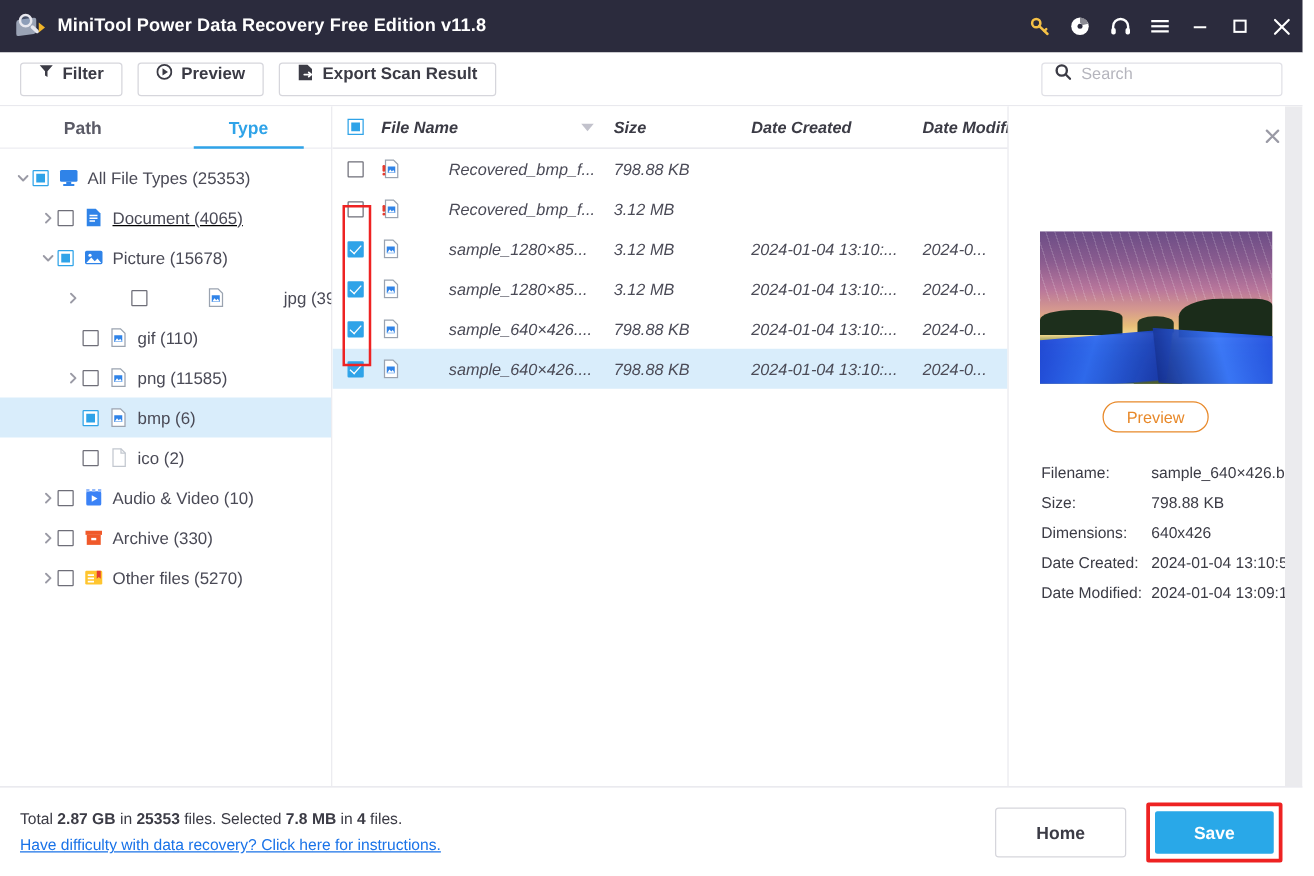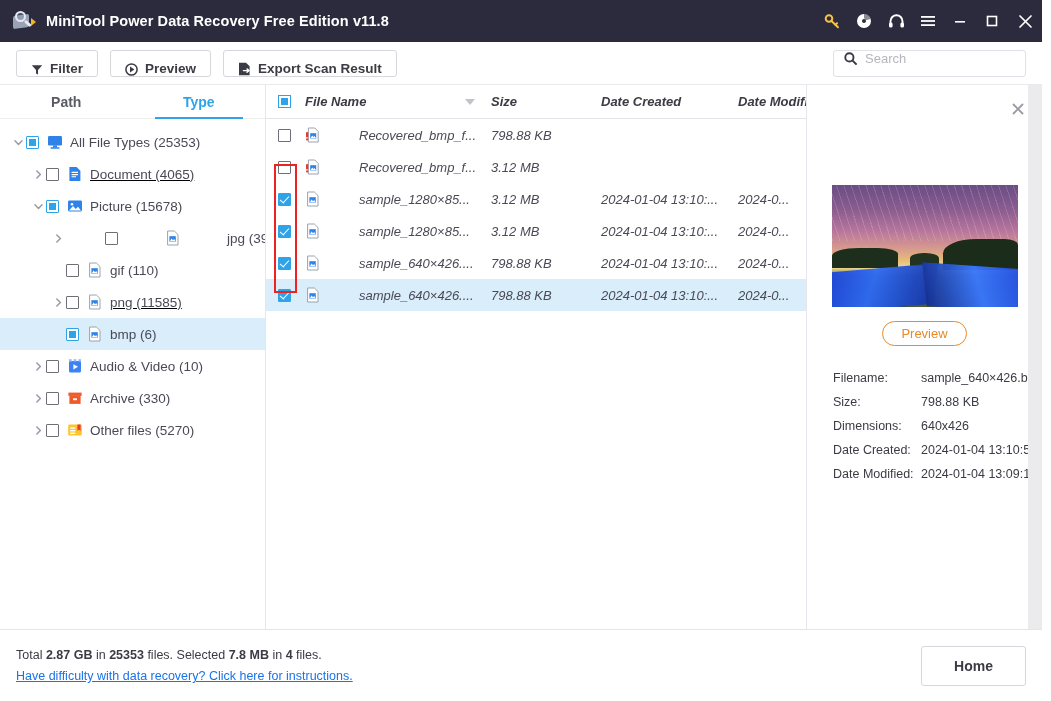--- a/index.html
+++ b/index.html
@@ -83,21 +83,21 @@
     background: #ffffff;
     display: flex; align-items: center;
     padding: 0 16px;
     position: relative;
   }
   .tool-btn {
     height: 27px;
     border: 1px solid #d6d6dc;
     border-radius: 3px;
     background: #fff;
-    display: flex; align-items: flex-end; justify-content: center;
+    display: flex; align-items: flex-start; justify-content: center;
     gap: 7px;
     padding: 0 14px;
     font-size: 13.5px; font-weight: bold;
     color: #3b3b45;
     margin-right: 12px;
     cursor: pointer;
     white-space: nowrap;
   }
   .tool-btn svg { display:block; }
   .search-wrap {
@@ -619,21 +619,21 @@
             <span class="cbox"></span>
             <span class="ticon">
               <svg width="16" height="16" viewBox="0 0 16 16">
                 <path d="M2.6 1 H9.4 L13 4.6 V15 H2.6 Z" fill="#ffffff" stroke="#9aa3b0" stroke-width="1"></path>
                 <rect x="4.4" y="6.2" width="6.4" height="5.4" fill="#2f83e8"></rect>
                 <path d="M4.8 11.2 L6.6 8.6 L8 10.2 L9.2 9 L10.6 11.2 Z" fill="#ffffff"></path>
               </svg>
             </span>
             <span class="tlabel">gif (110)</span>
           </div>
-          <div class="tnode" style="padding-left: 50px; text-decoration: underline;">
+          <div class="tnode" style="padding-left: 50px;">
             <span class="caret">
               <svg width="11" height="11" viewBox="0 0 11 11">
                 <path d="M3.8 2 L7.4 5.5 L3.8 9" fill="none" stroke="#9a9aa5" stroke-width="1.5" stroke-linecap="round" stroke-linejoin="round"></path>
               </svg>
             </span>
             <span class="cbox"></span>
             <span class="ticon">
               <svg width="16" height="16" viewBox="0 0 16 16">
                 <path d="M2.6 1 H9.4 L13 4.6 V15 H2.6 Z" fill="#ffffff" stroke="#9aa3b0" stroke-width="1"></path>
                 <rect x="4.4" y="6.2" width="6.4" height="5.4" fill="#2f83e8"></rect>
@@ -646,20 +646,31 @@
             <span class="caret"></span>
             <span class="cbox partial"></span>
             <span class="ticon">
               <svg width="16" height="16" viewBox="0 0 16 16">
                 <path d="M2.6 1 H9.4 L13 4.6 V15 H2.6 Z" fill="#ffffff" stroke="#9aa3b0" stroke-width="1"></path>
                 <rect x="4.4" y="6.2" width="6.4" height="5.4" fill="#2f83e8"></rect>
                 <path d="M4.8 11.2 L6.6 8.6 L8 10.2 L9.2 9 L10.6 11.2 Z" fill="#ffffff"></path>
               </svg>
             </span>
             <span class="tlabel">bmp (6)</span>
+          </div>
+          <div class="tnode" style="padding-left: 50px;">
+            <span class="caret"></span>
+            <span class="cbox"></span>
+            <span class="ticon">
+              <svg width="16" height="16" viewBox="0 0 16 16">
+                <path d="M3.4 1 H9.8 L13.2 4.5 V15 H3.4 Z" fill="#ffffff" stroke="#c2c7cf" stroke-width="1"></path>
+                <path d="M9.8 1 V4.5 H13.2" fill="none" stroke="#c2c7cf" stroke-width="1"></path>
+              </svg>
+            </span>
+            <span class="tlabel">ico (2)</span>
           </div>
           <div class="tnode" style="padding-left: 30px;">
             <span class="caret">
               <svg width="11" height="11" viewBox="0 0 11 11">
                 <path d="M3.8 2 L7.4 5.5 L3.8 9" fill="none" stroke="#9a9aa5" stroke-width="1.5" stroke-linecap="round" stroke-linejoin="round"></path>
               </svg>
             </span>
             <span class="cbox"></span>
             <span class="ticon">
               <svg width="16" height="16" viewBox="0 0 16 16">
@@ -864,15 +875,18 @@
   <div class="bottom">
     <div>
       <div class="status-text">
         <span>Total </span><b>2.87 GB</b><span> in </span><b>25353</b><span> files.  Selected </span><b>7.8 MB</b><span> in </span><b>4</b><span> files.</span>
       </div>
       <div class="status-link">Have difficulty with data recovery? Click here for instructions.</div>
     </div>
 
     <div class="btns">
       <div class="home-btn">Home</div>
+      <div class="save-wrap">
+        <div class="save-btn">Save</div>
+      </div>
     </div>
   </div>
 </div>
 
 </body></html>

